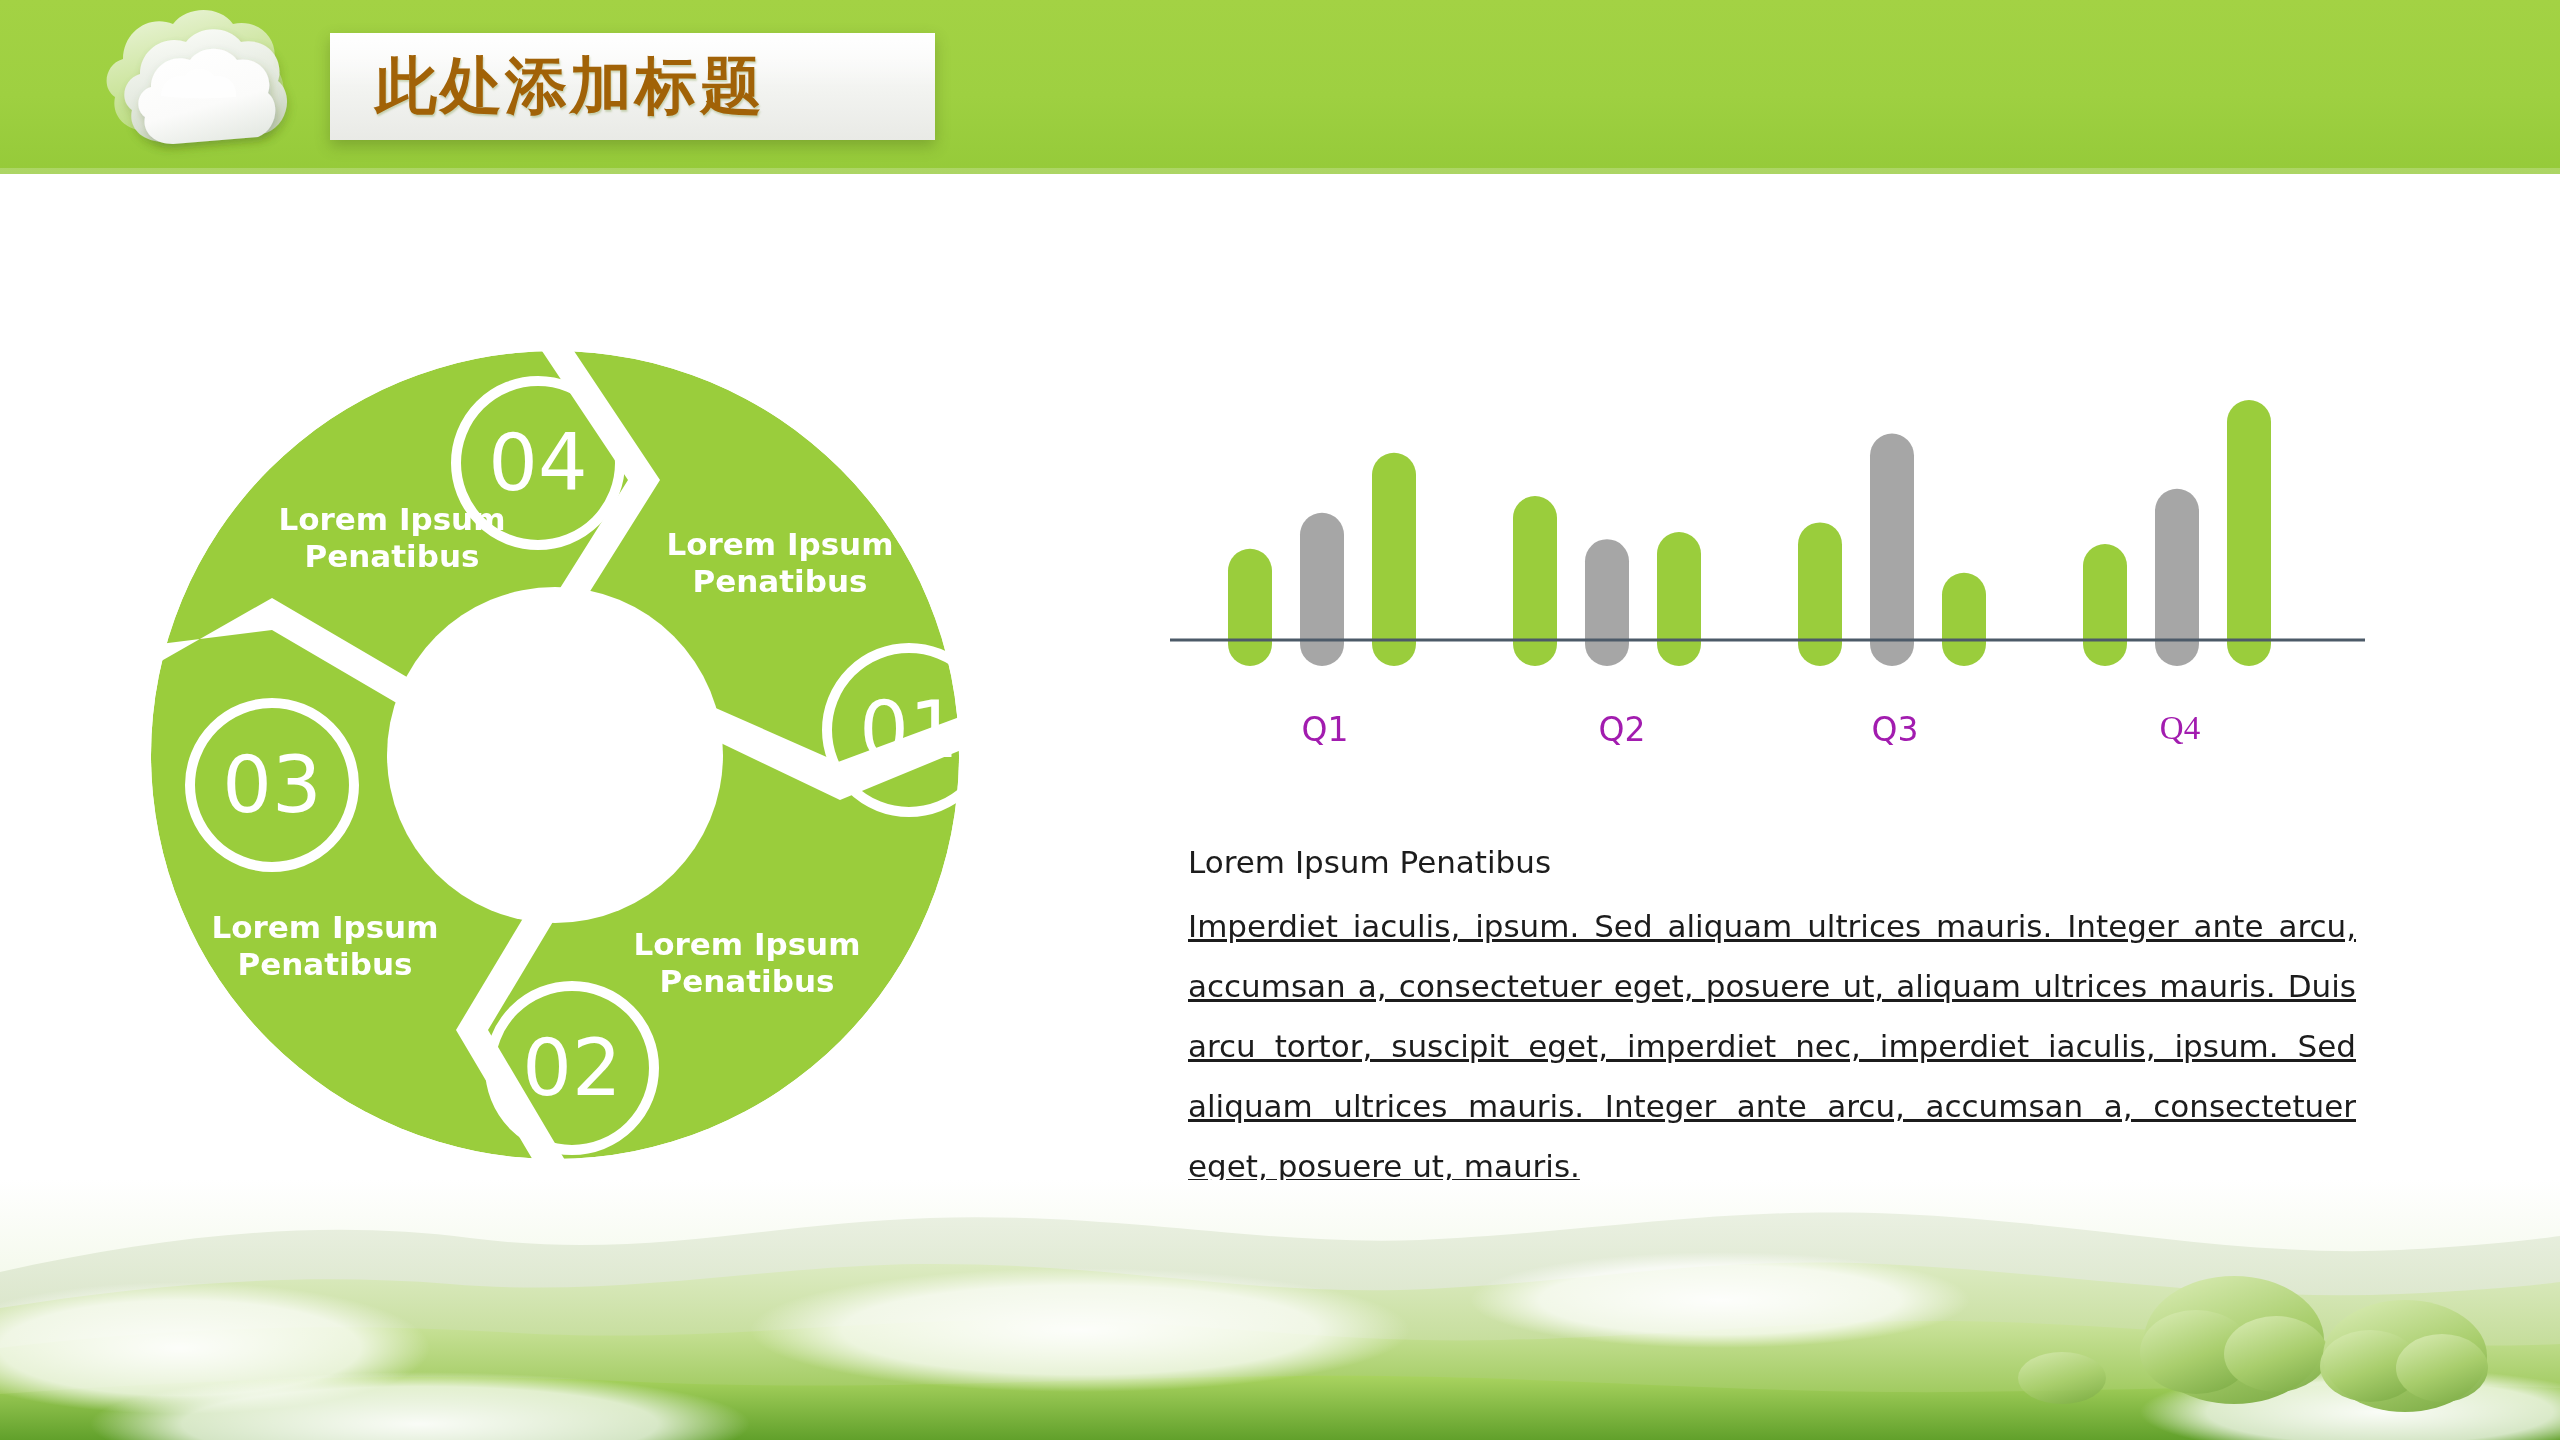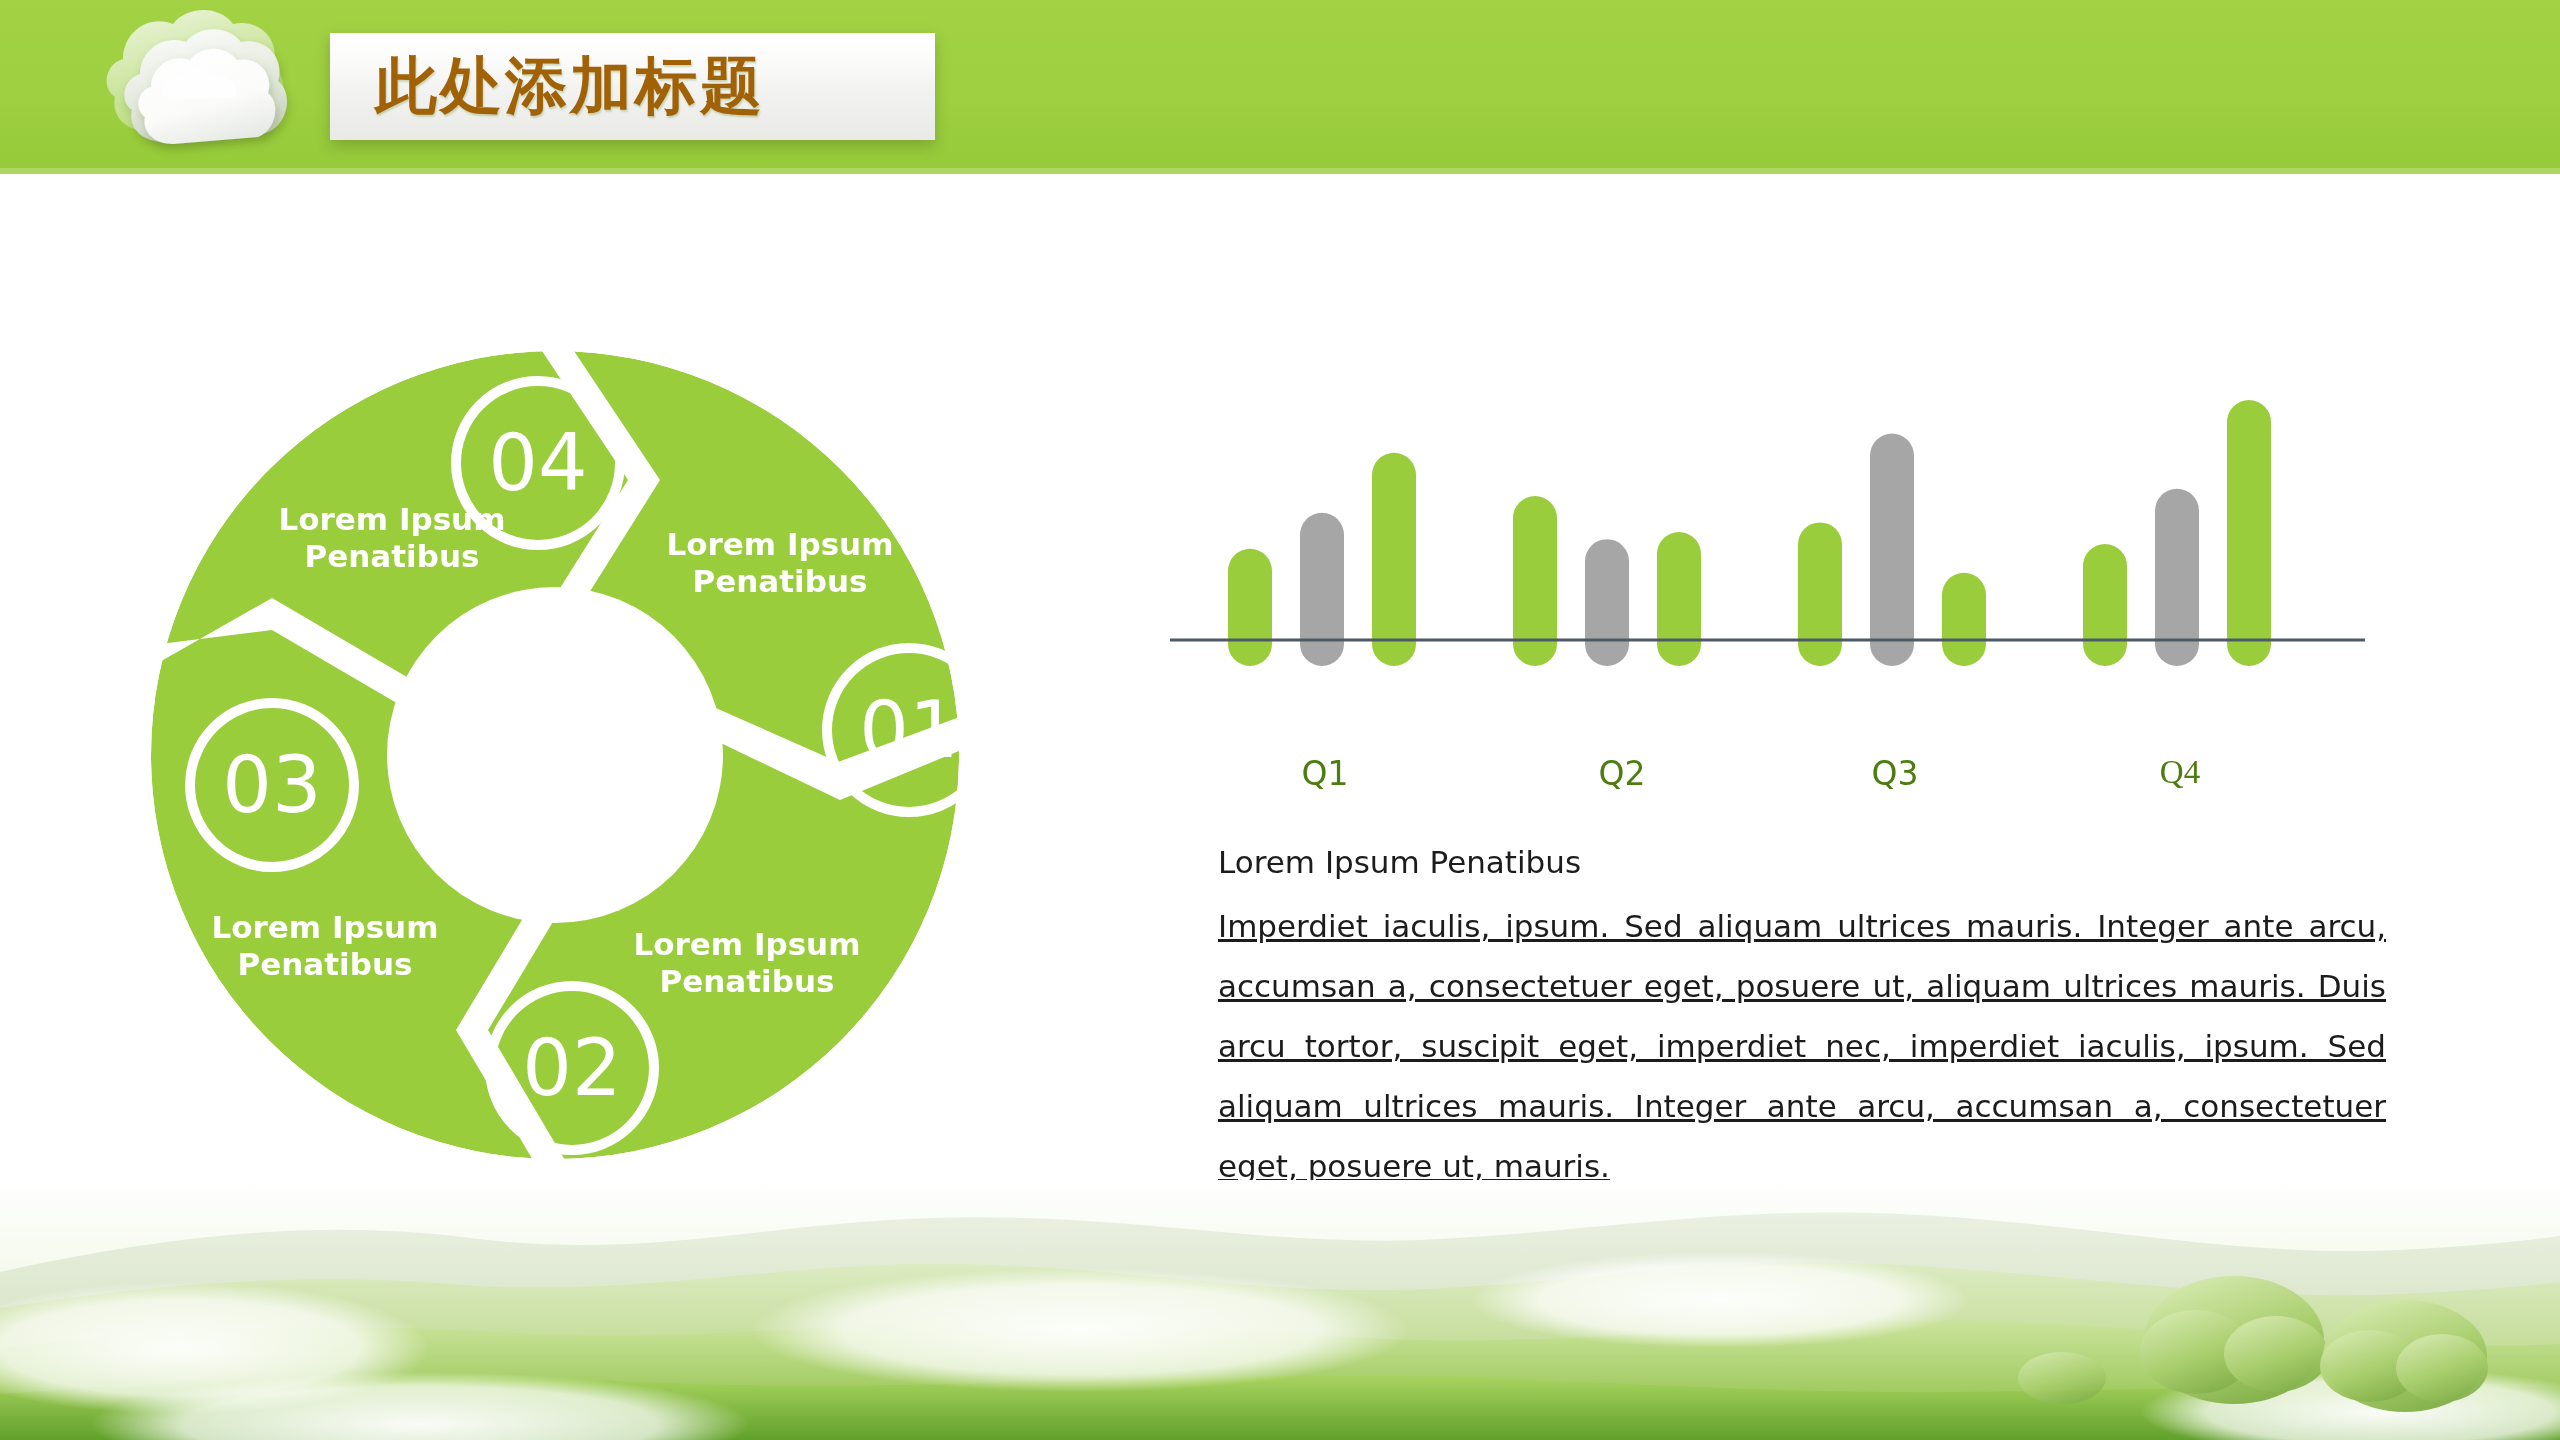--- a/index.html
+++ b/index.html
@@ -40,31 +40,29 @@
   .cloud-logo{position:absolute;left:95px;top:4px;width:215px;height:160px;}
 
   
   .donut-wrap{position:absolute;left:120px;top:330px;width:900px;height:860px;}
 
   
   .chart-wrap{position:absolute;left:1170px;top:370px;width:1200px;height:400px;}
   .axis-labels{position:absolute;left:1170px;top:710px;width:1200px;height:60px;}
   .axis-label{
     position:absolute;top:0;width:120px;text-align:center;
-    font-size:33px;color:#4d7c0f;
+    font-size:33px;color:#a21caf;
     font-family:"DejaVu Sans","Liberation Sans",sans-serif;
-    margin-top:44px;
   }
 
   
   .text-block{
     position:absolute;left:1188px;top:832px;width:1168px;
     color:#1c1c1c;font-size:31px;line-height:60px;
     font-family:"DejaVu Sans","Liberation Sans",sans-serif;
-    margin-left:30px;
   }
   .text-lead{margin:0 0 4px 0;}
   .text-body{margin:0;text-align:justify;text-decoration:underline;}
 
   
   .footer-scene{
     position:absolute;left:0;bottom:0;width:2560px;height:260px;overflow:hidden;
     background:#ffffff;
   }
 </style>

